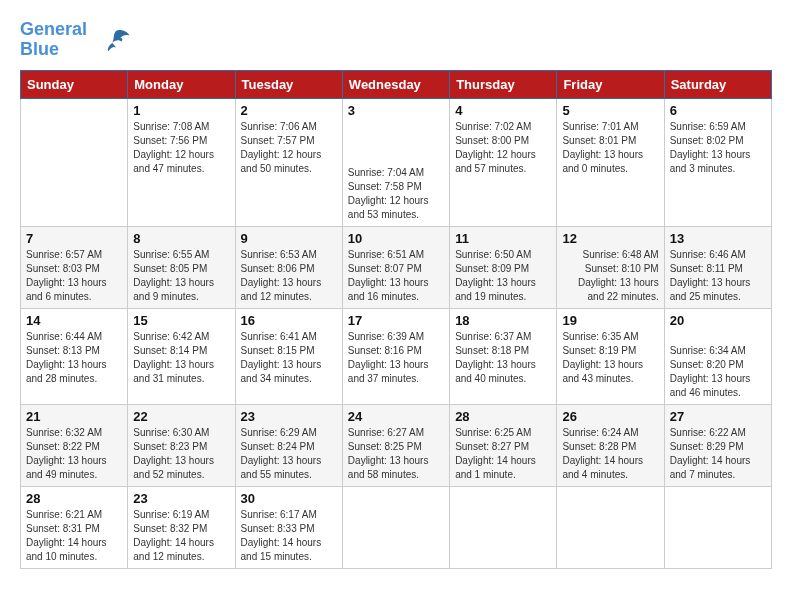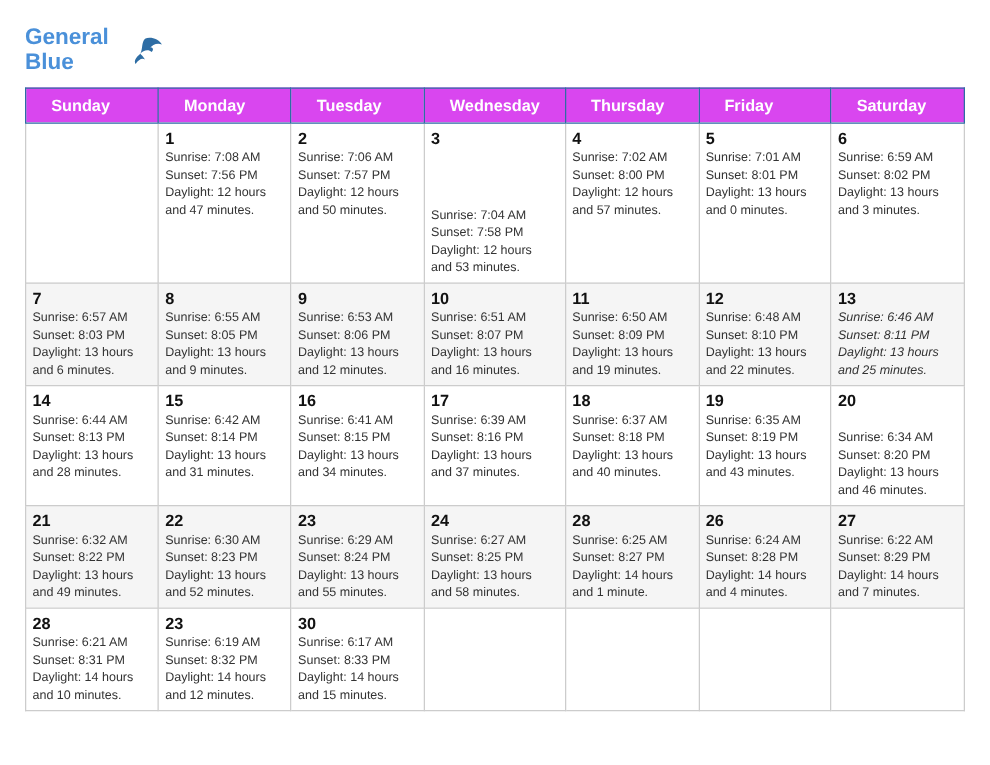--- a/index.html
+++ b/index.html
@@ -45,23 +45,23 @@
     .subtitle {
       font-size: 16px;
       color: #333;
     }
     .calendar-table {
       width: 100%;
       border-collapse: collapse;
       font-size: 11px;
     }
     .calendar-table thead th {
-      background-color: #d946ef;
+      background-color: #b91c1c;
       color: #fff;
-      padding: 6px 20px;
+      padding: 6px 6px;
       text-align: left;
       font-size: 13px;
       font-weight: bold;
       border: 1px solid #2e6da4;
     }
     .calendar-table tbody td {
       border: 1px solid #ccc;
       padding: 4px 5px;
       vertical-align: top;
       height: 80px;
@@ -198,28 +198,28 @@
         </td>
         <td>
           <span class="day-number">11</span>
           <div class="day-info" style="white-space: pre-line;">Sunrise: 6:50 AM
 Sunset: 8:09 PM
 Daylight: 13 hours
 and 19 minutes.</div>
         </td>
         <td>
           <span class="day-number">12</span>
-          <div class="day-info" style="white-space: pre-line;">Sunrise: 6:48 AM
+          <div class="day-info" style="white-space: pre-line; text-align: right;">Sunrise: 6:48 AM
 Sunset: 8:10 PM
 Daylight: 13 hours
 and 22 minutes.</div>
         </td>
         <td>
           <span class="day-number">13</span>
-          <div class="day-info" style="white-space: pre-line; font-style: italic;">Sunrise: 6:46 AM
+          <div class="day-info" style="white-space: pre-line;">Sunrise: 6:46 AM
 Sunset: 8:11 PM
 Daylight: 13 hours
 and 25 minutes.</div>
         </td>
       </tr>
       <tr>
         <td>
           <span class="day-number">14</span>
           <div class="day-info" style="white-space: pre-line;">Sunrise: 6:44 AM
 Sunset: 8:13 PM

